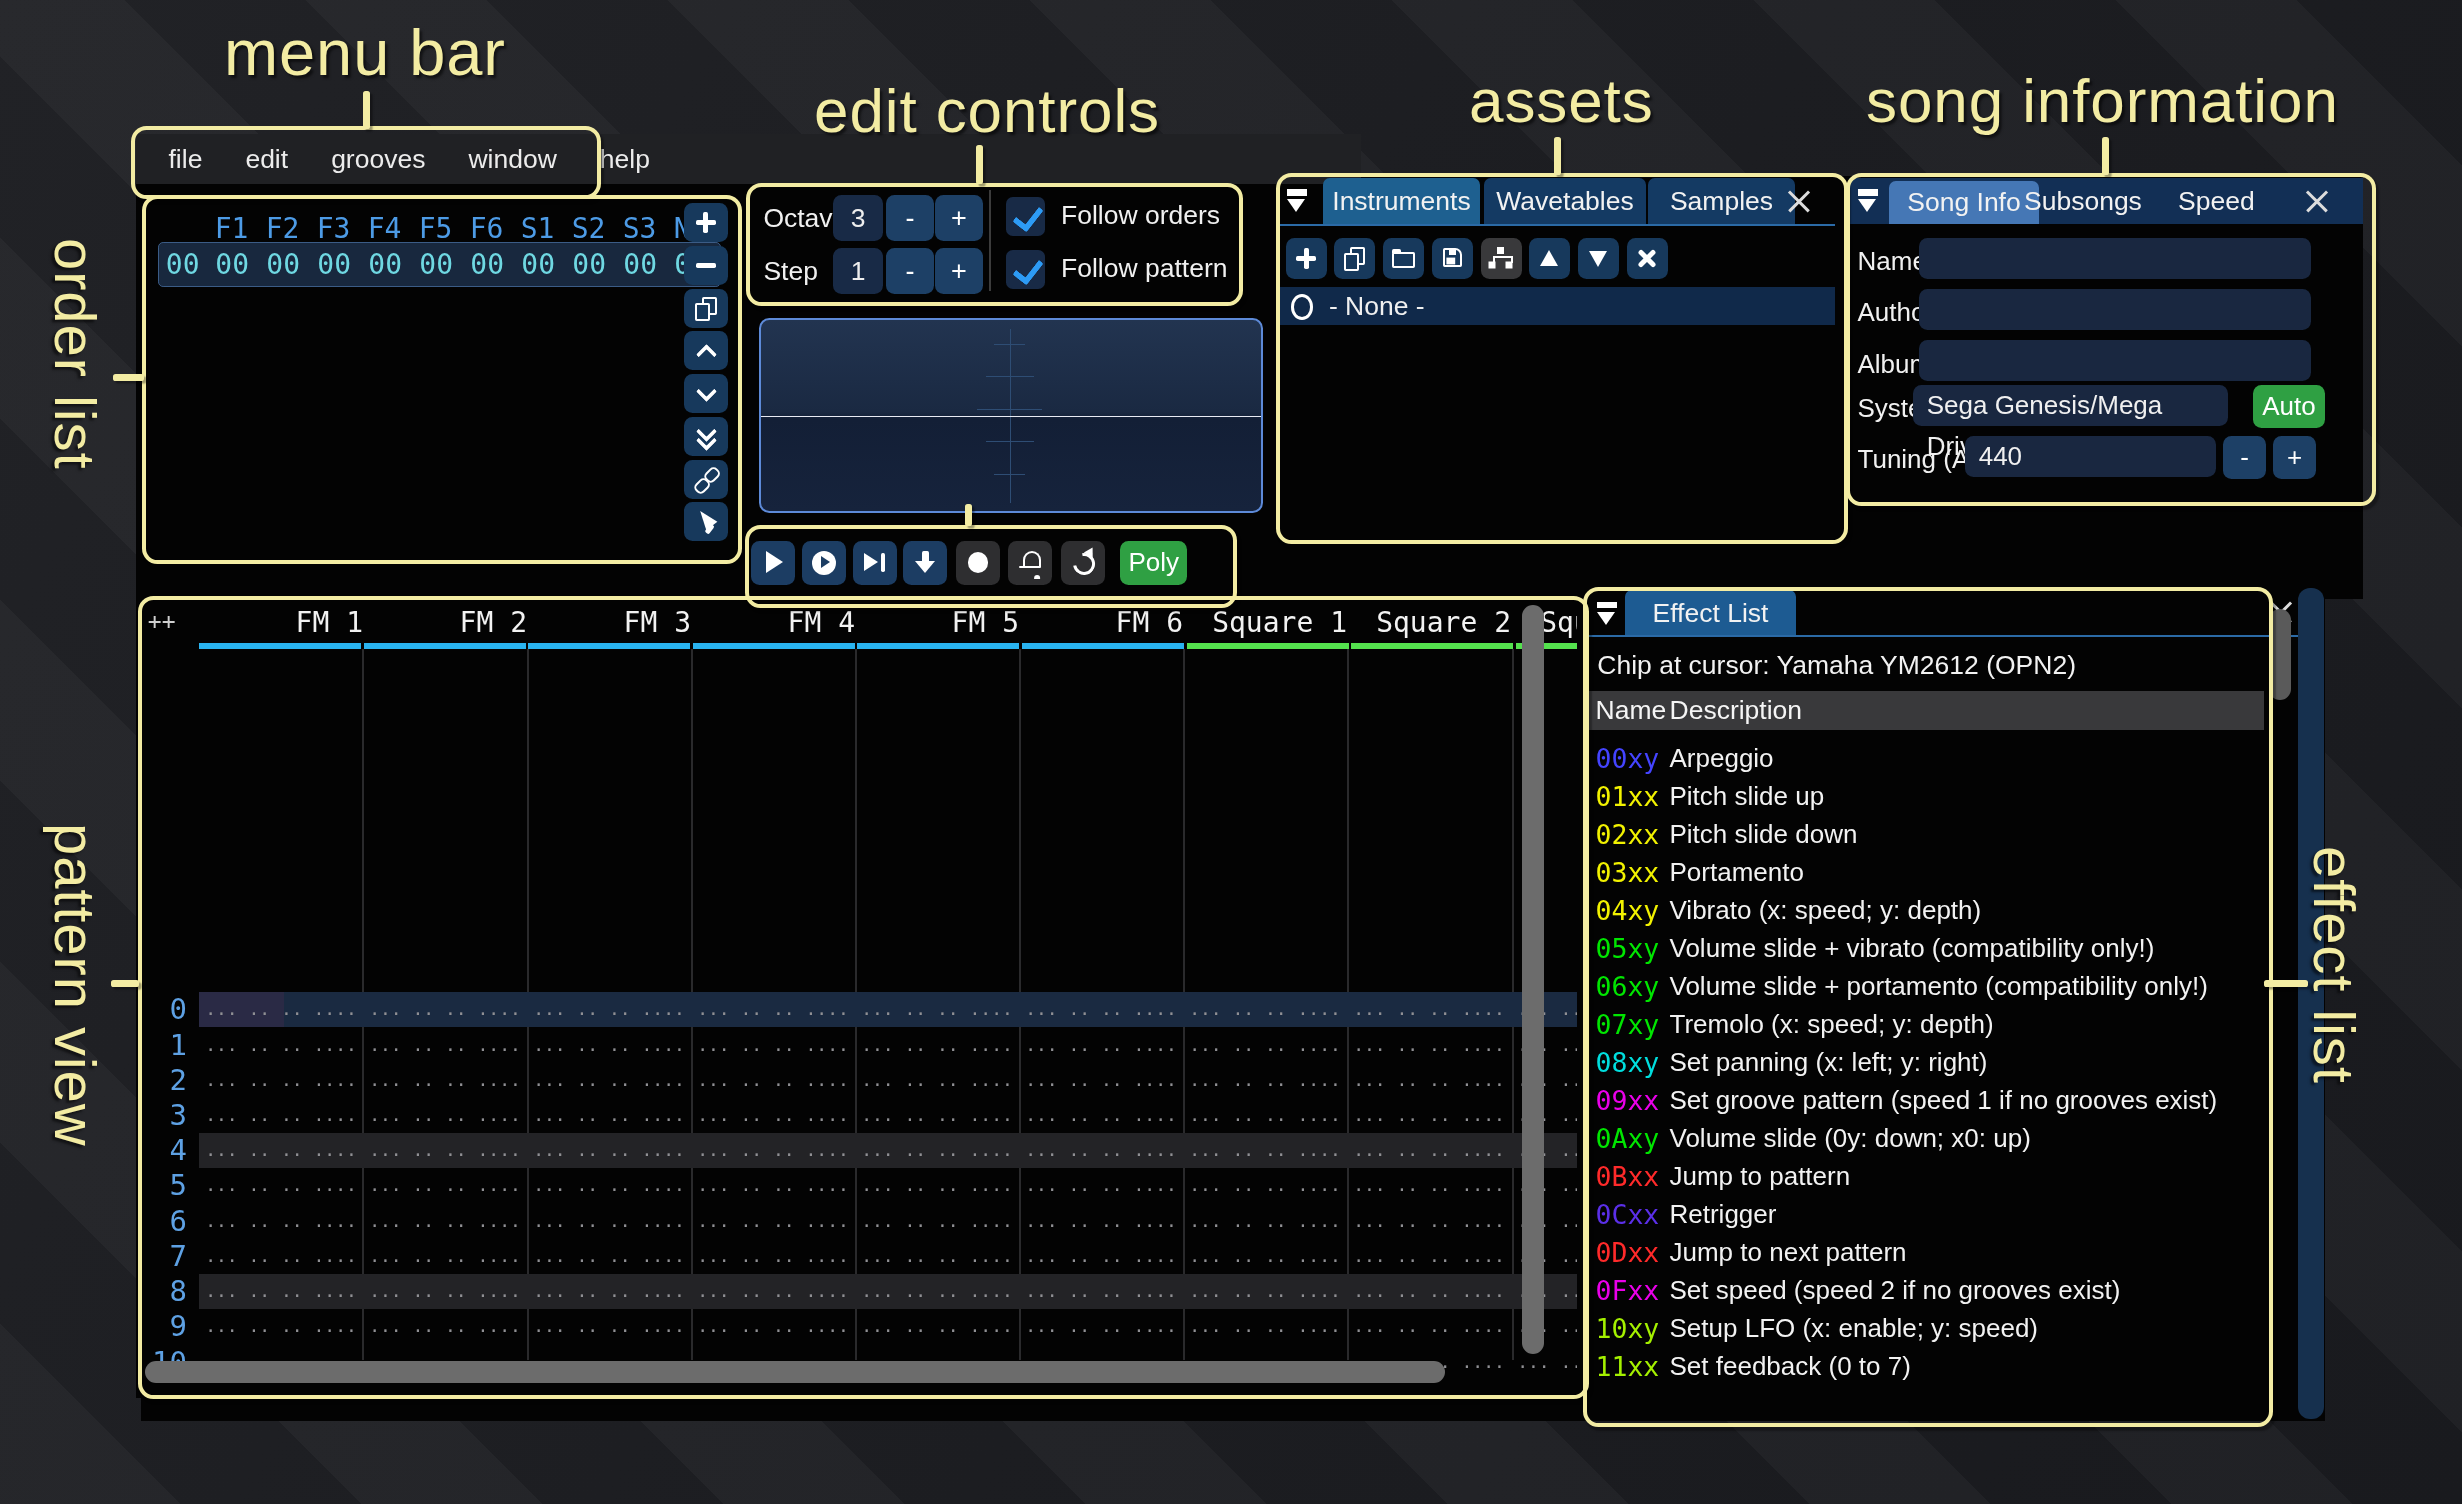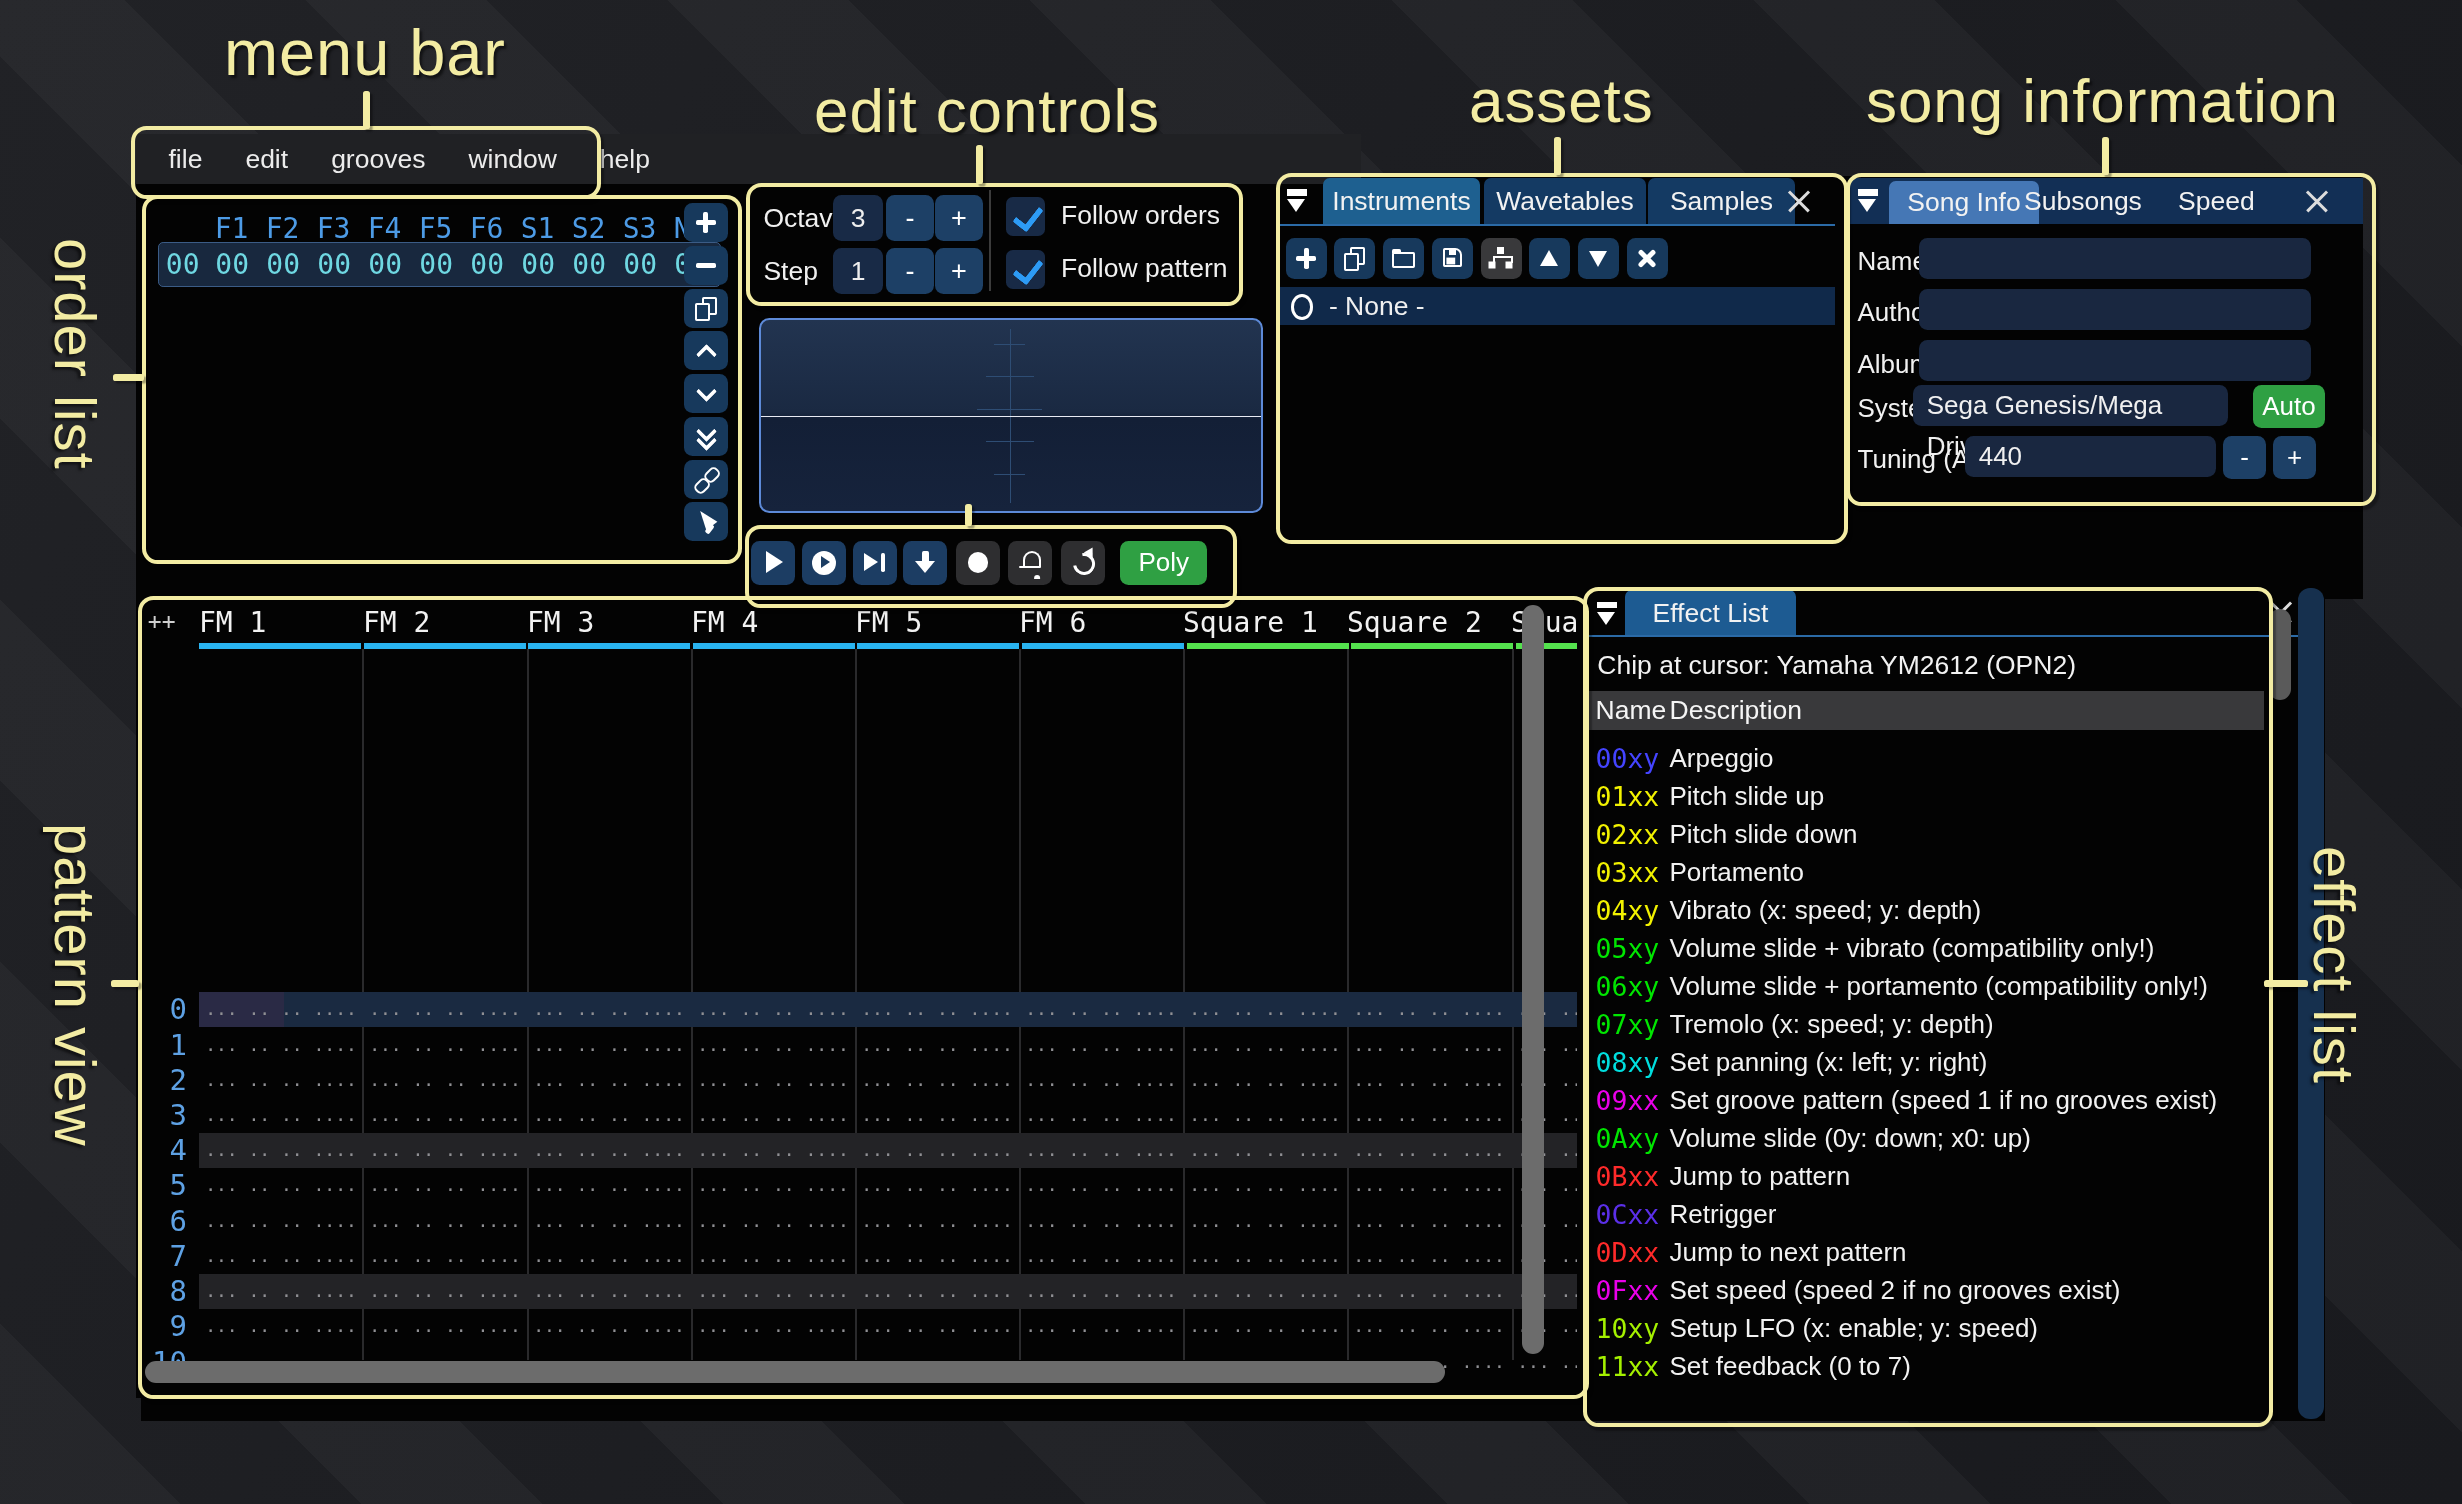--- a/index.html
+++ b/index.html
@@ -100,21 +100,21 @@
     background:linear-gradient(180deg,#223450 0%,#1a2942 48%,#131f36 52%,#16233c 100%);}
   #scope::after{content:"";position:absolute;left:0;right:0;top:50%;height:1.7px;background:#e8ebf4;}
   #scope .ruler{position:absolute;left:249px;top:8.5px;bottom:8.5px;width:0.9px;background:#2e4d74;}
   #scope i.tick{position:absolute;height:0.9px;background:#2e4d74;}
   
   #play-win{left:746px;top:527px;width:481px;height:74px;}
   #play-buttons{position:absolute;left:5.1px;top:13.7px;display:flex;gap:6.8px;align-items:center;}
   .pbtn{width:44px;height:44px;border-radius:8.5px;border:none;padding:0;display:flex;align-items:center;justify-content:center;}
   .pbtn.blue{background:#1c3d63;}
   .pbtn.gray{background:#2e2e30;margin-left:1.7px;}
-  .pbtn.green{background:#2fa043;width:87px;color:#fff;font-size:26px;font-family:var(--sans);margin-left:8.5px;}
+  .pbtn.green{background:#2fa043;width:67px;color:#fff;font-size:26px;font-family:var(--sans);margin-left:8.5px;}
   
   .tab{position:absolute;height:46px;line-height:46px;text-align:center;font-size:26.5px;color:#f2f2f2;
     border-radius:6.8px 6.8px 0 0;}
   .collapse-btn{position:absolute;width:31px;height:31px;}
   .closebtn{position:absolute;width:31px;height:31px;border:none;background:transparent;padding:0;}
   .tab-underline{position:absolute;height:1.7px;background:#2b6aa6;}
   
   #assets-win{left:1279px;top:176px;width:556px;height:357px;}
   #assets-toolbar{position:absolute;left:6.8px;top:62px;display:flex;gap:7.7px;}
   .abtn{width:41px;height:41px;border-radius:8.5px;background:var(--btn-blue);border:none;padding:0;
@@ -127,21 +127,21 @@
   #song-win{left:1849px;top:176px;width:514px;height:320px;font-size:26px;}
   #song-tabbar{position:absolute;left:0;top:1.7px;width:514px;height:46px;background:#122f55;}
   .si-label{position:absolute;left:8.5px;color:#f0f0f0;white-space:nowrap;}
   .si-input{position:absolute;background:#192740;border-radius:8.5px;height:41px;line-height:41px;
     color:#f0f0f0;padding-left:13.7px;box-sizing:border-box;}
   .si-btn{position:absolute;border:none;border-radius:8.5px;color:#fff;font-size:26px;padding:0;}
   
   #pattern-win{left:141px;top:599px;width:1436px;height:788px;overflow:hidden;}
   #pat-corner{position:absolute;left:6.8px;top:8.5px;font-family:var(--mono);font-size:23px;color:#cfcfcf;}
   #pat-header{position:absolute;left:58px;top:6.8px;display:flex;font-family:var(--mono);font-size:28px;color:#f2f2f2;}
-  #pat-header span{width:164px;text-align:left;white-space:nowrap;}
+  #pat-header span{width:164px;text-align:right;white-space:nowrap;}
   #pat-bars{position:absolute;left:58px;top:44px;display:flex;}
   #pat-bars i{width:162px;height:6px;margin-right:2.6px;}
   .pat-sep{position:absolute;top:50px;width:1.7px;height:711px;background:#2a2a2c;}
   .pat-hl{position:absolute;left:58px;width:1378px;height:35px;}
   .pat-row{position:absolute;left:0;width:1436px;height:35px;display:flex;}
   .pat-row .rnum{width:46px;text-align:right;font-family:var(--mono);font-size:29px;color:#5ea1e4;line-height:35px;flex:none;margin-right:12px;}
   .pat-row .rcell{width:164px;flex:none;text-align:center;font-family:var(--mono);font-size:18px;color:#909094;line-height:44px;white-space:nowrap;}
   .scroll{position:absolute;background:#6c6c6c;border-radius:11px;}
   
   #fx-win{left:1587px;top:587px;width:711px;height:834px;overflow:hidden;}

